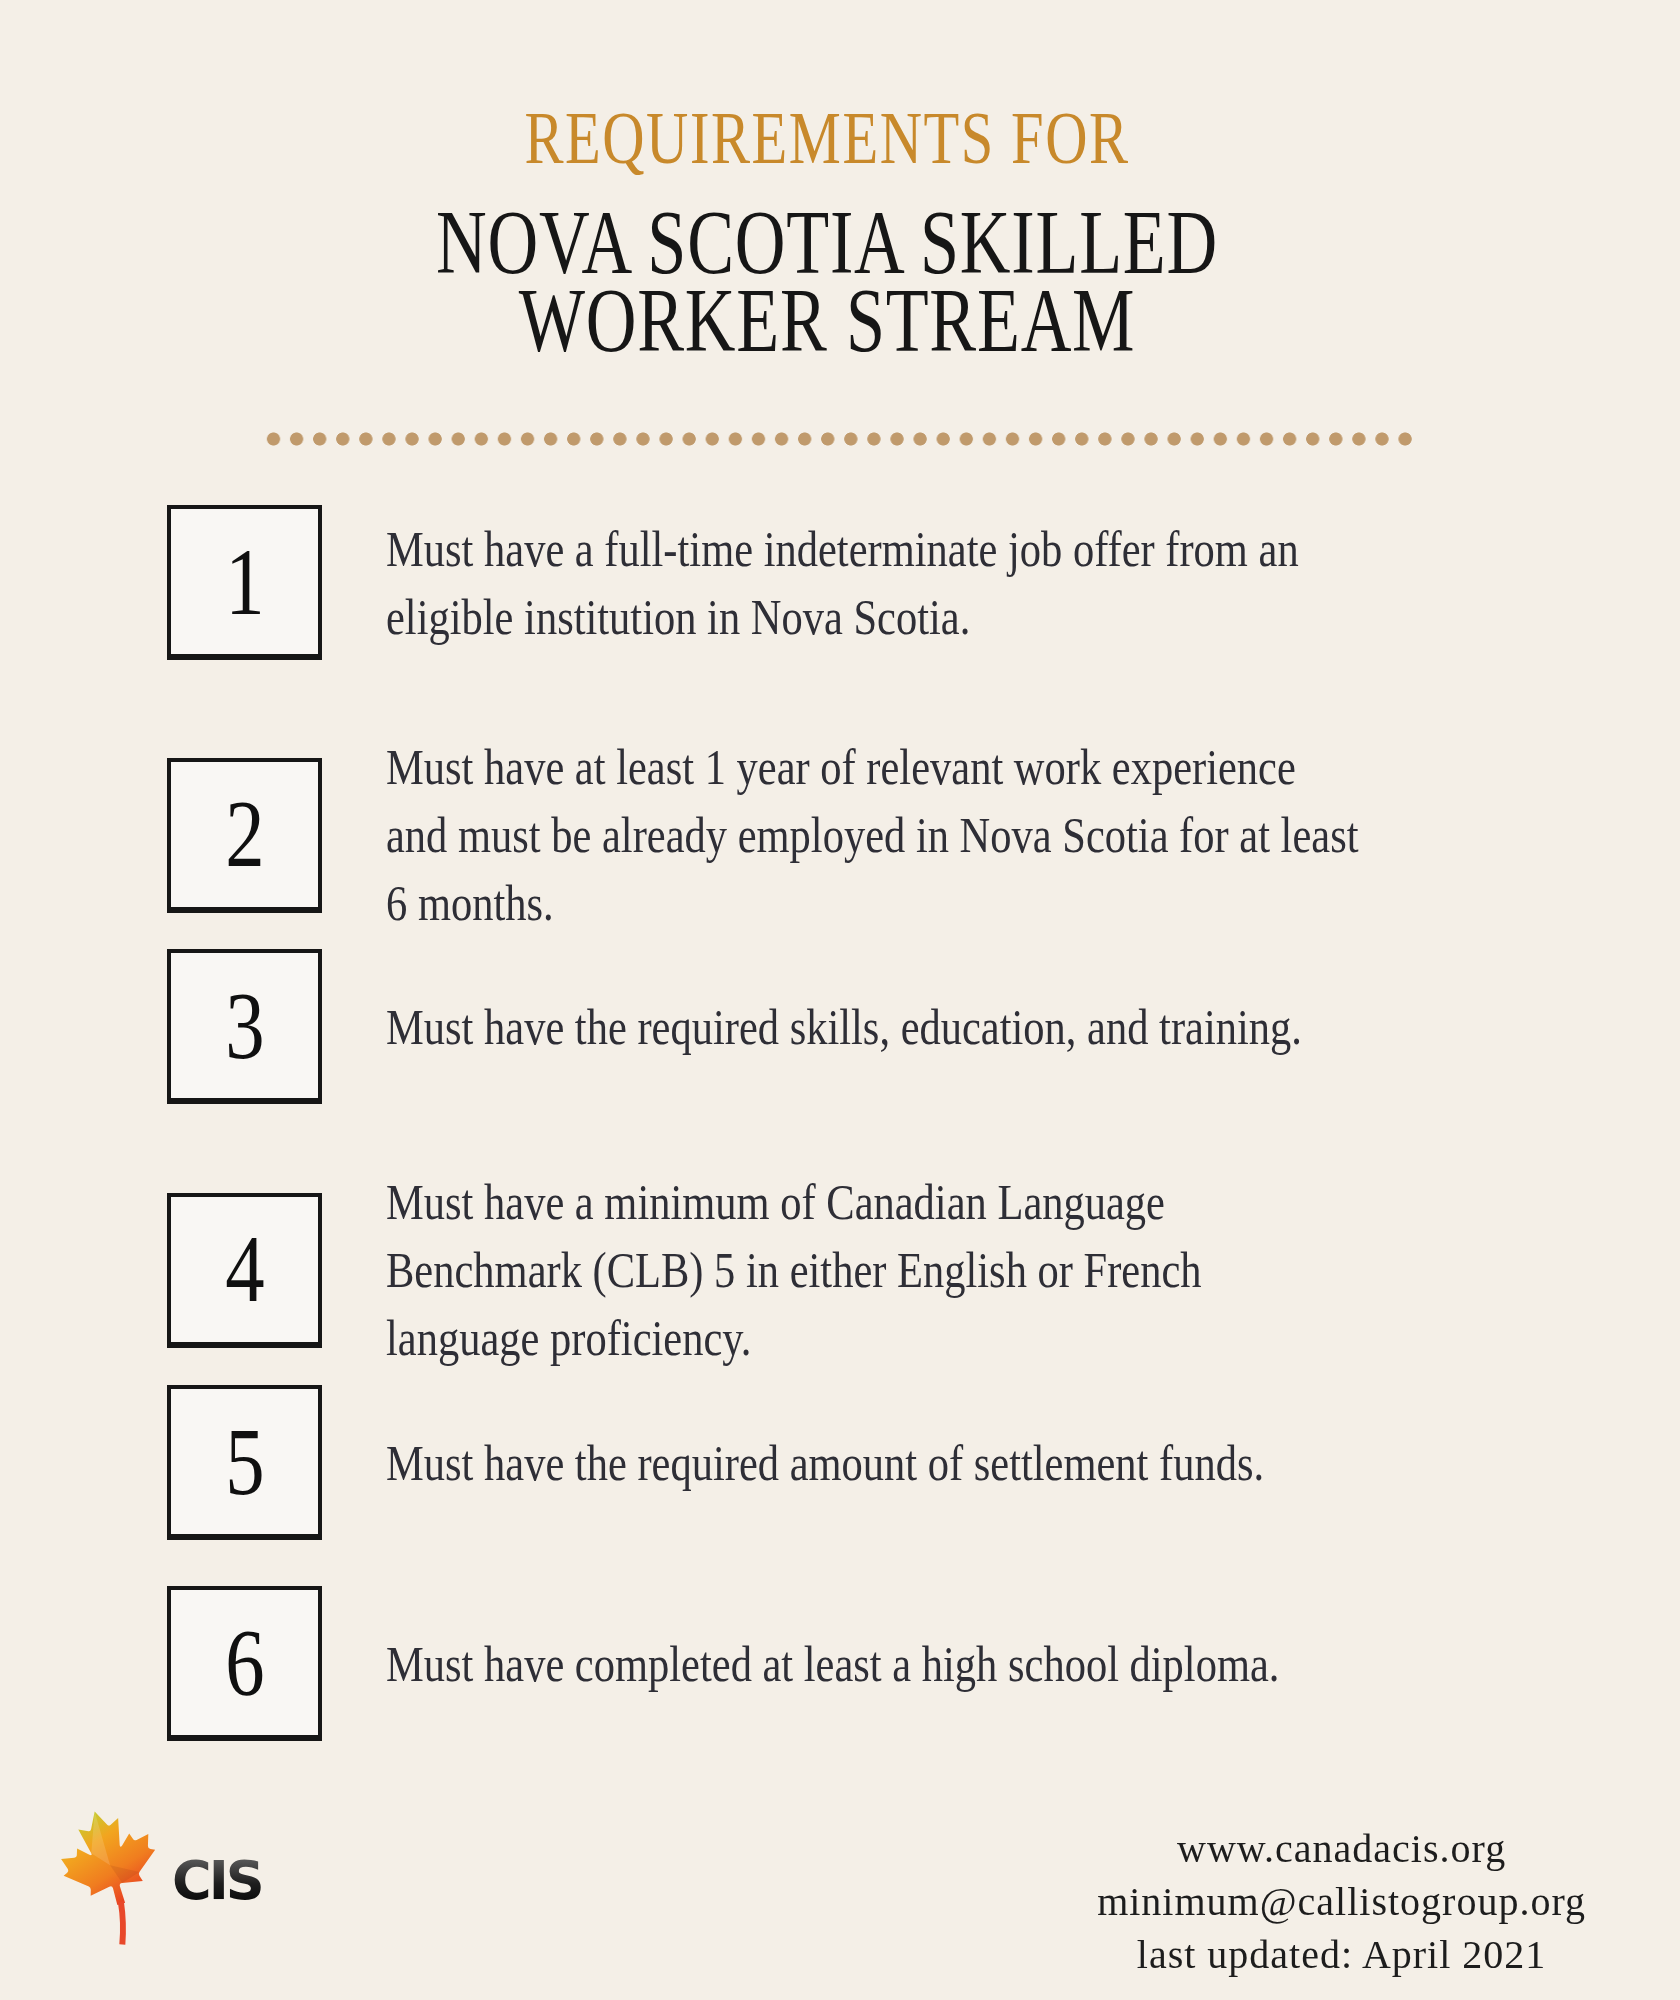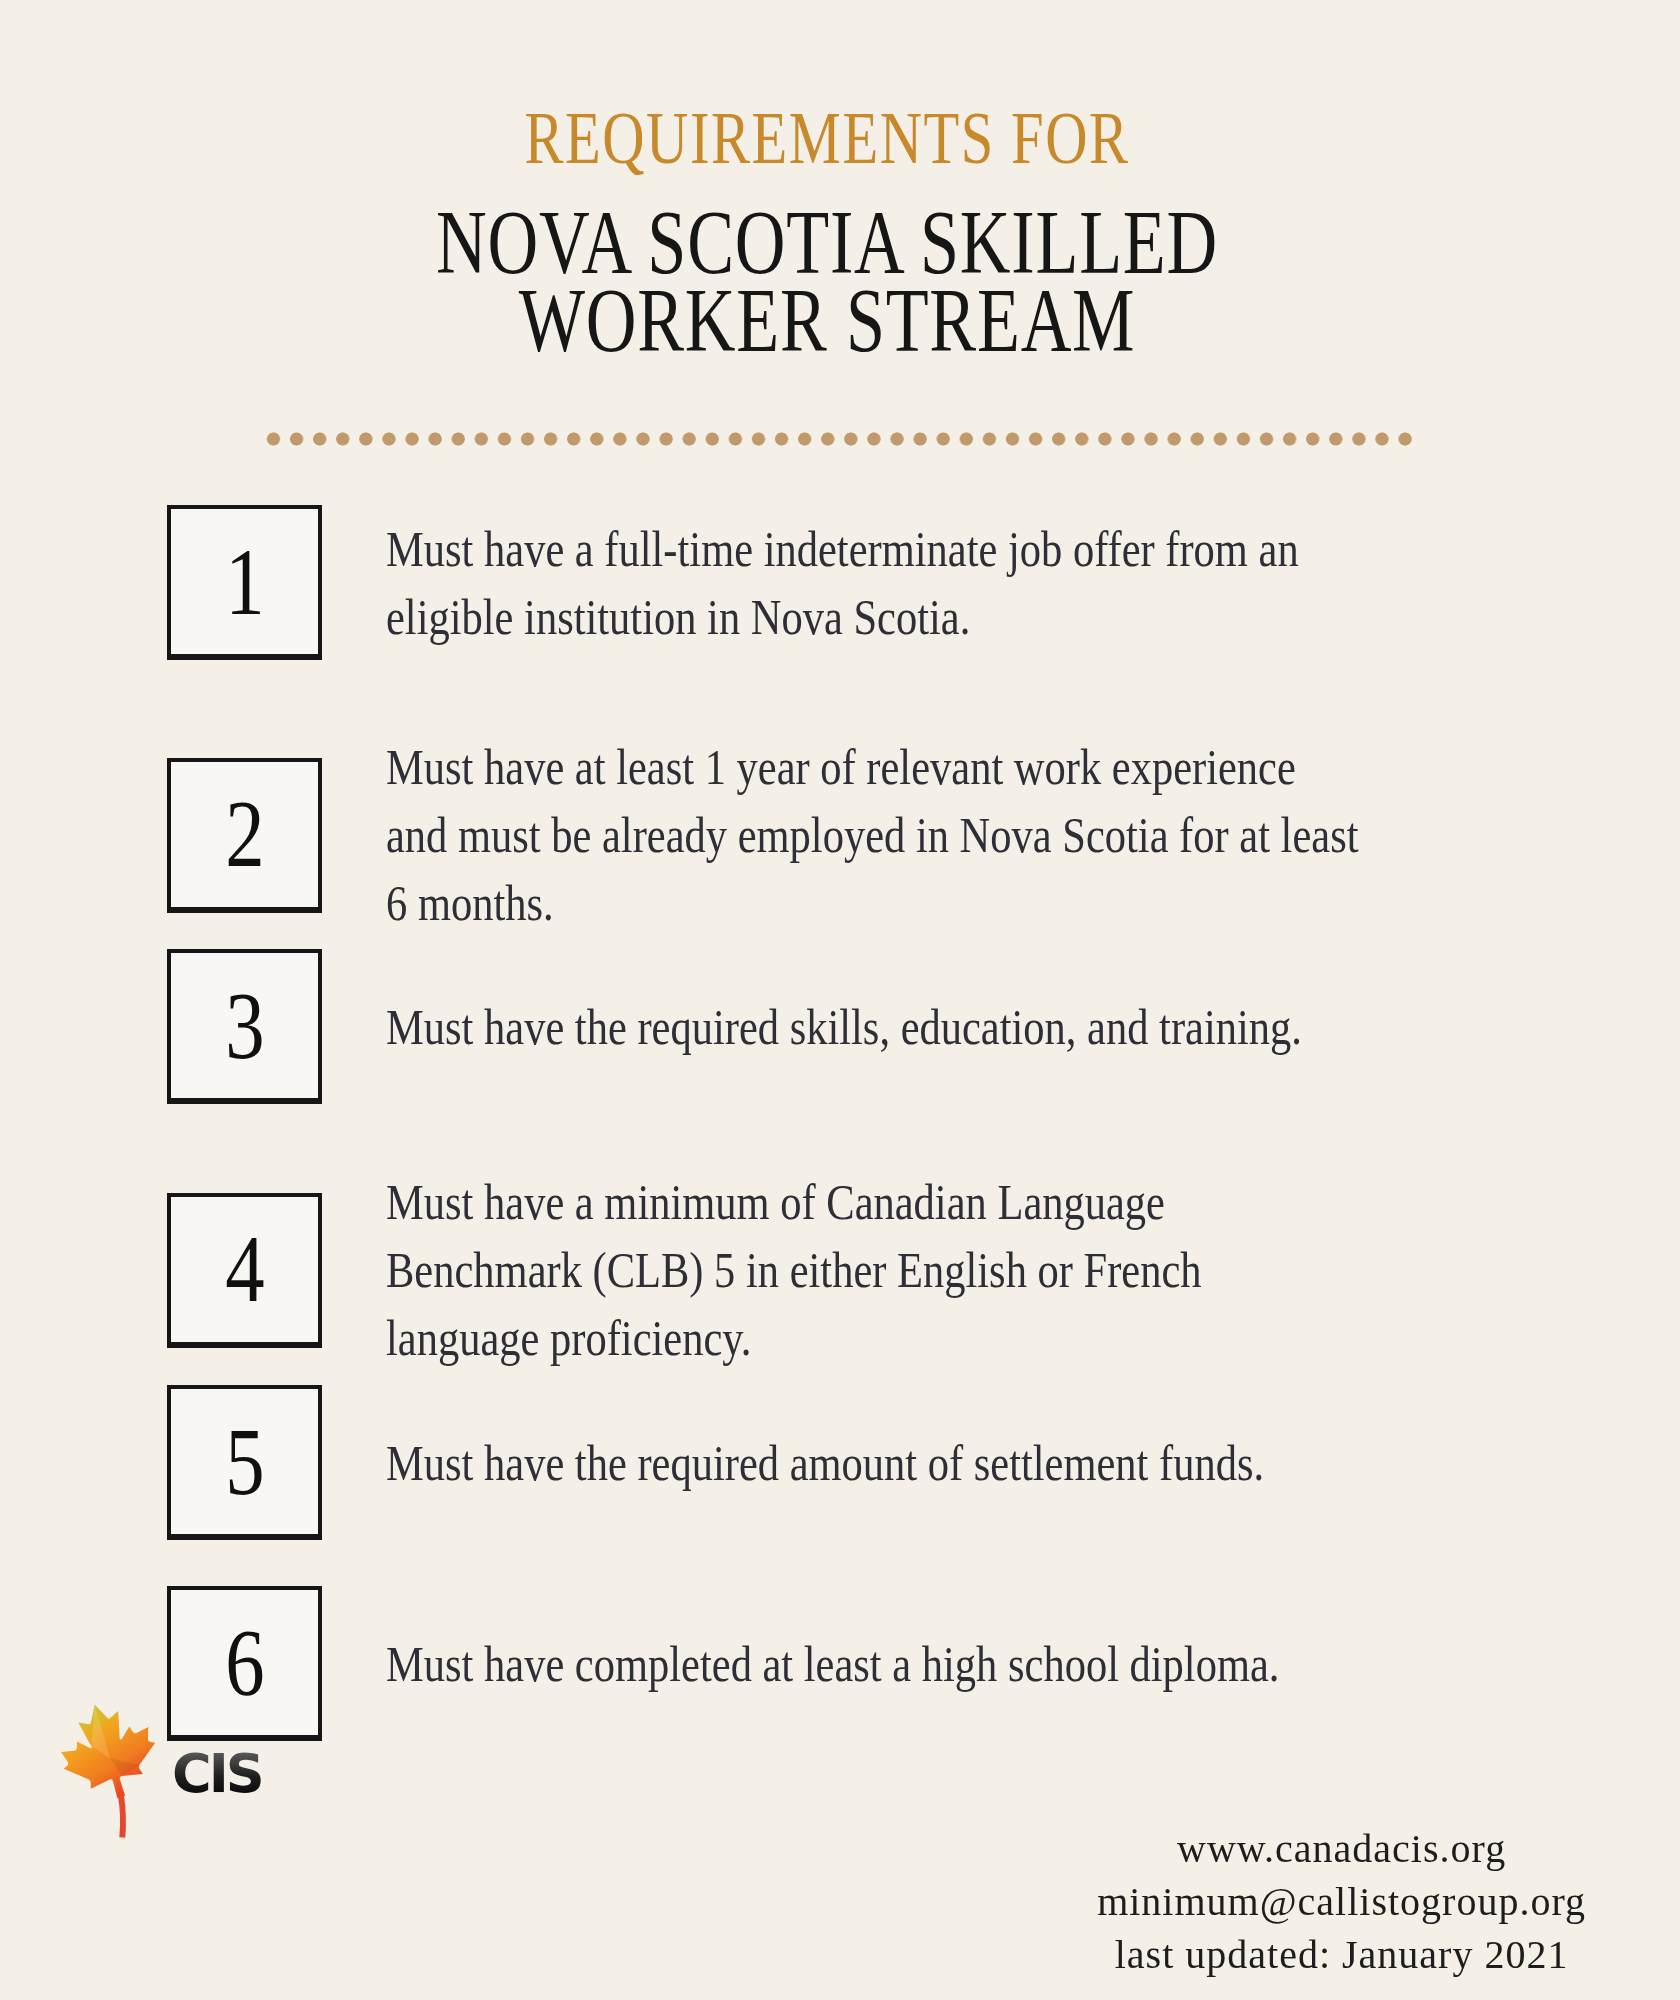--- a/index.html
+++ b/index.html
@@ -50,21 +50,21 @@
     font-size:96px; line-height:1; color:#101010;
     transform:scaleX(0.82);
   }
   .req-text {
     margin:0; font-size:50px; line-height:68px; color:#2e2e36;
     white-space:pre-line; width:max-content;
     transform:scaleX(0.85); transform-origin:left center;
   }
 
   
-  .logo { position:absolute; left:50px; top:1688px; width:220px; height:170px; }
+  .logo { position:absolute; left:50px; top:1795px; width:220px; height:170px; }
   .contact {
     position:absolute; right:68px; top:1822px;
     text-align:center; font-size:40px; line-height:53px;
     letter-spacing:1px; color:#1d1d1d;
   }
 </style>
 </head>
 <body>
 
 <div class="page">
@@ -148,16 +148,16 @@
         <path fill="#ffffff" opacity="0.14" d="M50 2 L36.8 37 L50 52 Z"></path>
         <path fill="#7a1f12" opacity="0.12" d="M50 52 L73.5 65 L56 70.3 Z"></path>
       </g>
       <text x="122" y="104" font-family="DejaVu Sans, sans-serif" font-weight="bold" font-size="54" letter-spacing="-3" fill="url(#cisGrad)">CIS</text>
     </svg>
   </div>
 
   <div class="contact">
     <div>www.canadacis.org</div>
     <div>minimum@callistogroup.org</div>
-    <div>last updated: January 2021</div>
+    <div>last updated: April 2021</div>
   </div>
 
 </div>
 
 </body></html>

